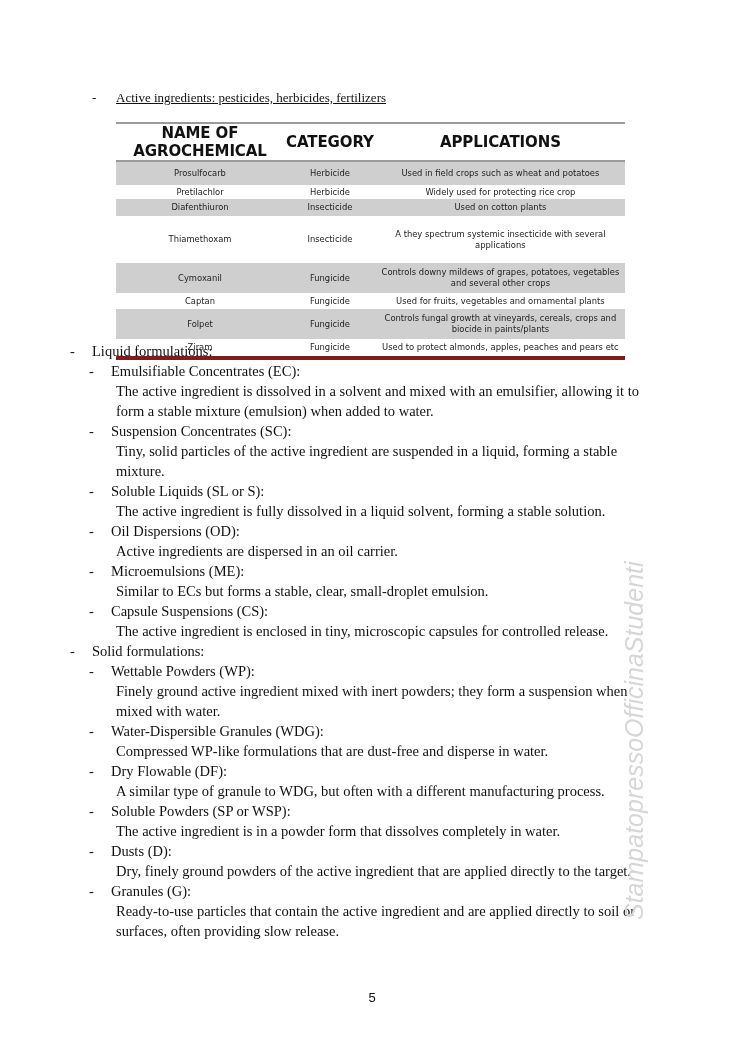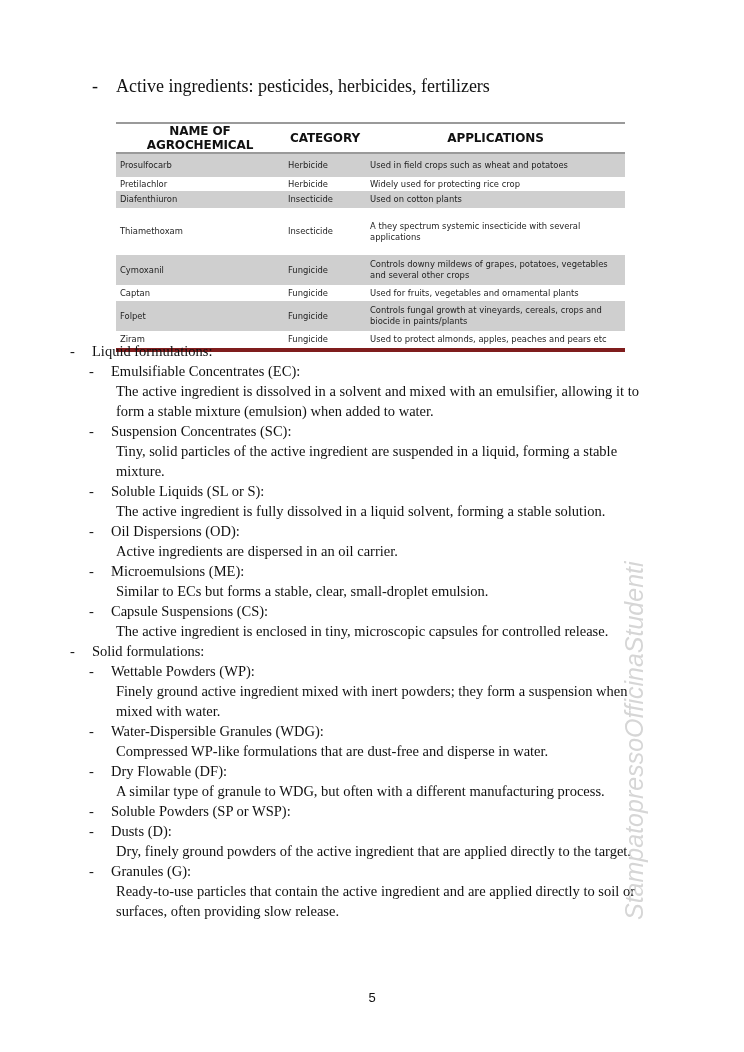--- a/index.html
+++ b/index.html
@@ -1,29 +1,29 @@
 <!DOCTYPE html>
 <html><head>
 <meta charset="utf-8">
 <style>
   html, body { margin:0; padding:0; background:#ffffff; }
   body { width:744px; height:1052px; position:relative; overflow:hidden;
          font-family:"Liberation Serif", serif; color:#111; }
   .page { position:absolute; left:0; top:0; width:744px; height:1052px; }
 
-  .intro { position:absolute; left:92px; top:76px; font-size:18px; line-height:20px; }
+  .intro { position:absolute; left:92px; top:88px; font-size:13px; line-height:20px;text-decoration:underline; }
   .intro .dash { display:inline-block; width:24px; }
 
   table.agro { position:absolute; left:116px; top:122px; width:509px;
                border-collapse:collapse; font-family:"DejaVu Sans", sans-serif;
                font-size:8.4px; color:#222; }
-  table.agro thead th { font-size:12px; font-weight:bold; color:#111; height:18px;
+  table.agro thead th { font-size:15px; font-weight:bold; color:#111; height:18px;
                border-top:2px solid #9a9a9a; border-bottom:2px solid #9a9a9a; padding:0 2px;
                letter-spacing:-0.1px; }
-  table.agro td { text-align:left; padding:0 4px; line-height:11px; }
+  table.agro td { text-align:center; padding:0 4px; line-height:11px; }
   table.agro tr.shade td { background:#cfcfcf; }
   table.agro tbody tr:last-child td { border-bottom:4px solid #7f1d1d; }
   .c1 { width:164px; } .c2 { width:78px; }
 
   .list { position:absolute; left:70px; top:341px; font-size:14.5px; line-height:20px; width:600px; }
   .l1 { position:relative; padding-left:22px; }
   .l1 > .dash { position:absolute; left:0; top:0; }
   .l2 { position:relative; padding-left:41px; }
   .l2 > .dash { position:absolute; left:19px; top:0; }
   .desc { padding-left:46px; width:540px; }
@@ -118,20 +118,21 @@
       <span class="dash">-</span>
       <span>Solid formulations:</span>
     </div>
     <div class="l2"><span class="dash">-</span><span>Wettable Powders (WP):</span></div>
     <div class="desc">Finely ground active ingredient mixed with inert powders; they form a suspension when mixed with water.</div>
     <div class="l2"><span class="dash">-</span><span>Water-Dispersible Granules (WDG):</span></div>
     <div class="desc">Compressed WP-like formulations that are dust-free and disperse in water.</div>
     <div class="l2"><span class="dash">-</span><span>Dry Flowable (DF):</span></div>
     <div class="desc">A similar type of granule to WDG, but often with a different manufacturing process.</div>
     <div class="l2"><span class="dash">-</span><span>Soluble Powders (SP or WSP):</span></div>
+    <div class="desc">The active ingredient is in a powder form that dissolves completely in water.</div>
     <div class="l2"><span class="dash">-</span><span>Dusts (D):</span></div>
     <div class="desc">Dry, finely ground powders of the active ingredient that are applied directly to the target.</div>
     <div class="l2"><span class="dash">-</span><span>Granules (G):</span></div>
     <div class="desc">Ready-to-use particles that contain the active ingredient and are applied directly to soil or surfaces, often providing slow release.</div>
   </div>
 
   <div class="watermark">StampatopressoOfficinaStudenti</div>
 
   <div class="pagenum">5</div>
 </div>

